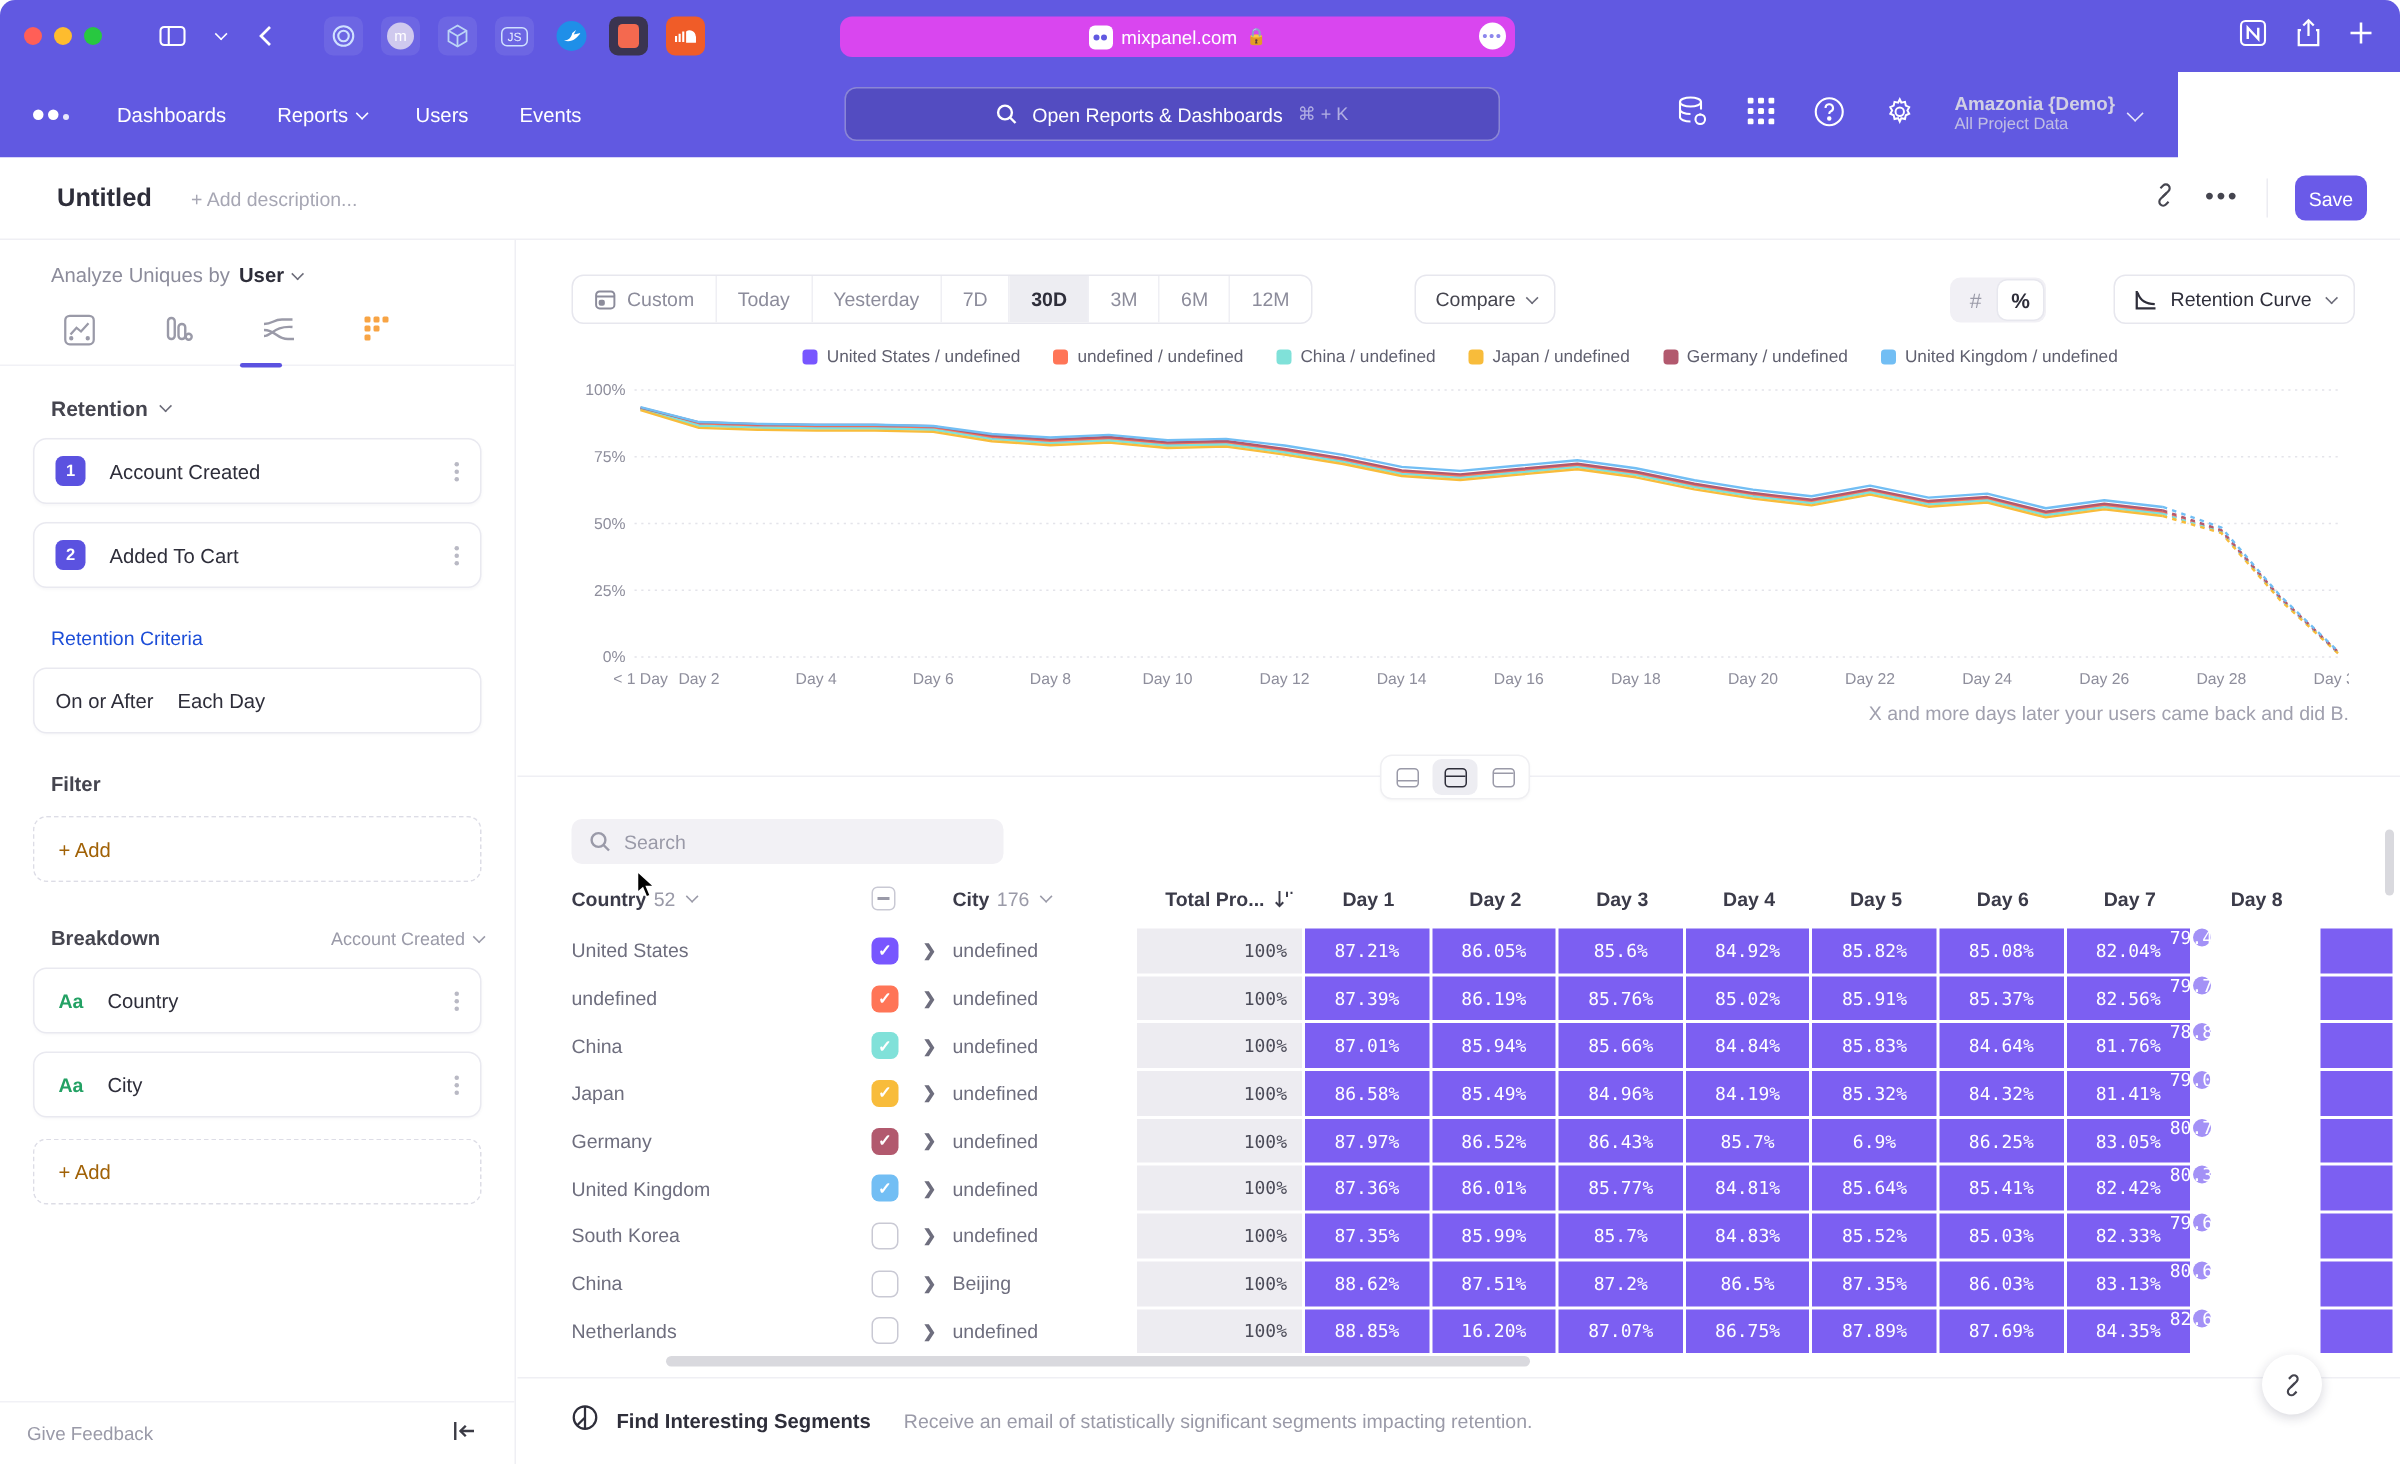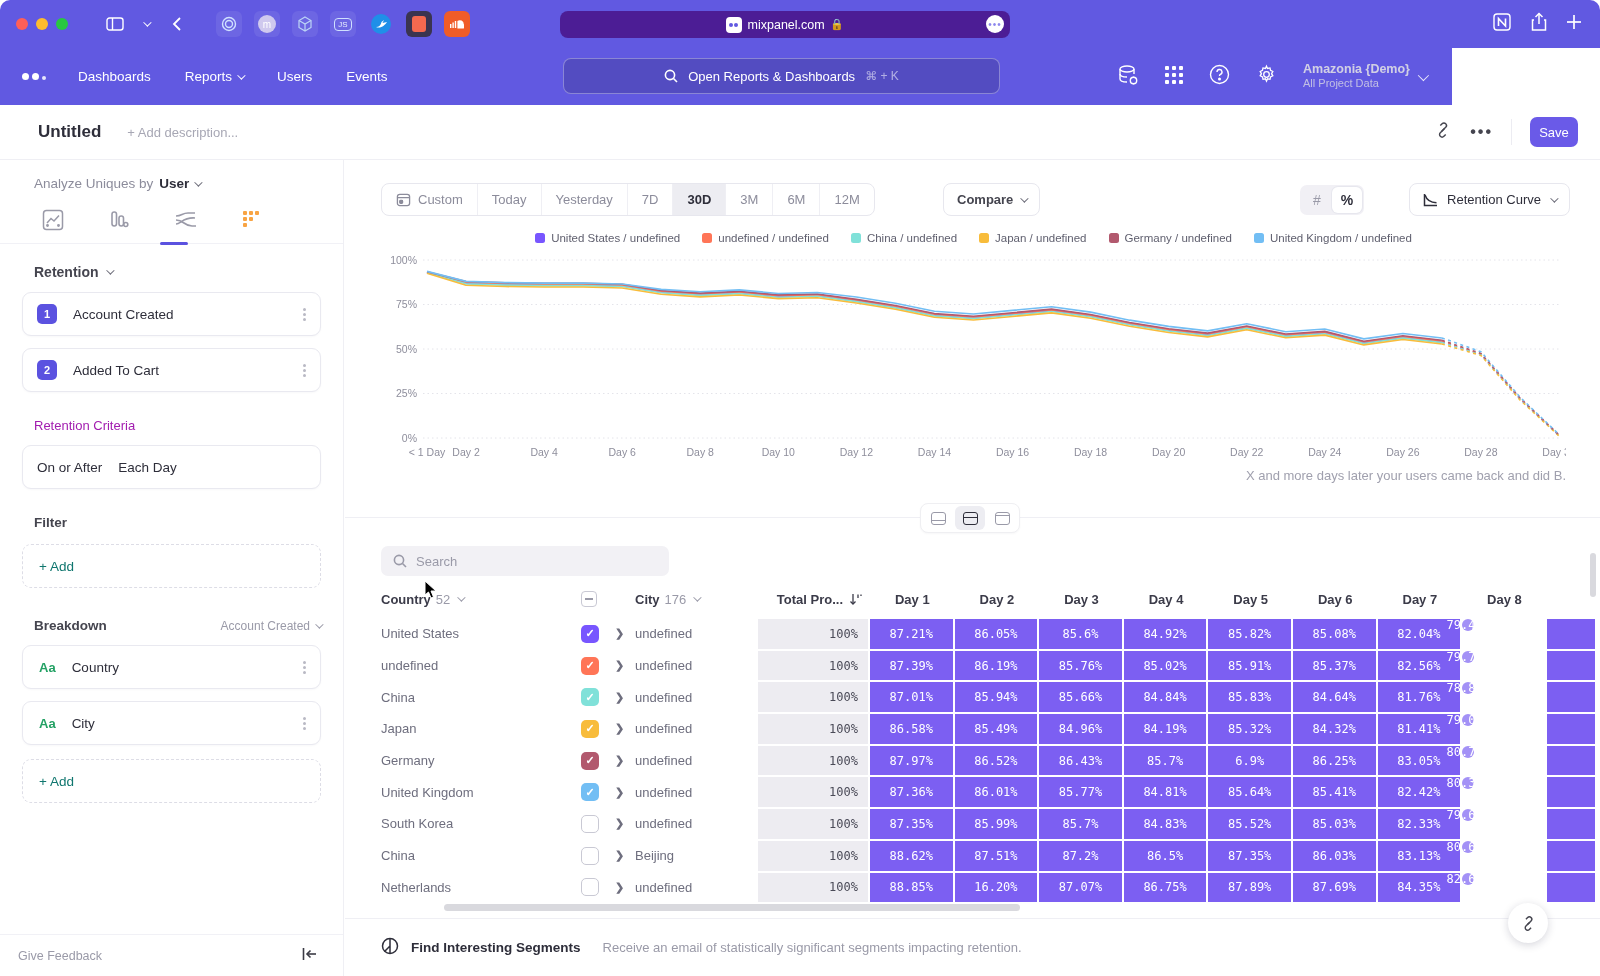--- a/index.html
+++ b/index.html
@@ -12,21 +12,21 @@
     border-radius:10px 10px 0 0; display:flex; align-items:center; }
   .traffic { display:flex; gap:8px; margin-left:16px; }
   .light { width:12px; height:12px; border-radius:50%; }
   .l-red{background:#ff5f57}.l-yellow{background:#febc2e}.l-green{background:#28c840}
   .chrome-icons { display:flex; align-items:center; gap:12px; margin-left:34px; color:rgba(255,255,255,.9); }
   .cicon { width:26px; height:26px; border-radius:6px; display:flex; align-items:center; justify-content:center;
     font-size:11px; color:#fff; }
   .cicon svg { display:block; }
   .favicon { background:rgba(255,255,255,.08); }
   .urlbar { position:absolute; left:560px; top:11px; width:450px; height:27px; border-radius:8px;
-    background:#4c1d95; display:flex; align-items:center; justify-content:center; color:#fff; font-size:12.5px; }
+    background:#d946ef; display:flex; align-items:center; justify-content:center; color:#fff; font-size:12.5px; }
   .url-fav { width:16px; height:16px; background:#fff; border-radius:4px; margin-right:6px;
     display:flex; align-items:center; justify-content:center; }
   .url-fav i { width:4px; height:4px; background:#6159E1; border-radius:50%; display:inline-block; margin:0 .5px;}
   .url-lock { margin-left:6px; font-size:11px; opacity:.9; }
   .url-more { position:absolute; right:6px; top:4px; width:18px; height:18px; background:#fff; color:#8D87ED;
     border-radius:50%; font-size:10px; display:flex; align-items:center; justify-content:center; letter-spacing:1px; }
   .chrome-right { position:absolute; right:18px; top:0; height:48px; display:flex; align-items:center; gap:18px; color:#fff; }
 
   
   .nav { position:absolute; top:48px; left:0; width:1452px; height:57px; background:#6159E1;
@@ -63,52 +63,52 @@
     border-right:1px solid #EFEFF4; }
   .analyze { margin:16px 0 0 34px; font-size:13.5px; color:#8C8C9B; display:flex; gap:6px; align-items:center;}
   .analyze b { color:#2E2E3A; font-weight:700; display:flex; align-items:center; gap:5px; cursor:pointer;}
   .analyze .chev{ border-color:#6b6b78; }
   .side-tabs { margin:18px 0 0 0; padding:0 0 10px 42px; display:flex; gap:42px; border-bottom:1px solid #F1F1F6; position:relative;}
   .stab { width:24px; height:24px; color:#9a9aa8; cursor:pointer; position:relative;}
   .stab.active { color:#F8A444; }
   .tab-underline { position:absolute; left:160px; bottom:-2px; width:28px; height:3px; background:#5B52E0; border-radius:2px;}
   .sec-label { margin:20px 0 0 34px; font-size:14px; color:#45454F; font-weight:700; display:flex; align-items:center; gap:7px;}
   .sec-label .chev{ border-color:#6b6b78;}
-  .sub-label { margin:26px 0 0 34px; font-size:13px; color:#a21caf; }
+  .sub-label { margin:26px 0 0 34px; font-size:13px; color:#1d4ed8; }
   .card { margin:12px 22px 0 22px; height:44px; border:1px solid #E9E9F0; border-radius:9px; background:#fff;
     display:flex; align-items:center; box-shadow:0 1px 2px rgba(40,40,70,.03); cursor:pointer; }
   .badge { width:20px; height:20px; background:#5B52E0; border-radius:5px; color:#fff; font-size:11px; font-weight:700;
     display:flex; align-items:center; justify-content:center; margin-left:14px; }
   .card-label { margin-left:16px; font-size:13.5px; color:#2E2E3A; }
   .kebab { margin-left:auto; margin-right:14px; color:#b9b9c4; font-size:13px; letter-spacing:0; line-height:4px;
     display:flex; flex-direction:column; gap:2px; cursor:pointer;}
   .kebab i{ width:3px;height:3px;border-radius:50%;background:#b9b9c4; display:block;}
   .aa { margin-left:16px; font-size:13px; font-weight:700; color:#23A164; }
   .dashed-add { margin:14px 22px 0 22px; height:44px; border:1px dashed #DNDN; border:1px dashed #DDDDE6; border-radius:9px;
-    display:flex; align-items:center; color:#0f766e; font-size:13.5px; cursor:pointer; }
+    display:flex; align-items:center; color:#a16207; font-size:13.5px; cursor:pointer; }
   .dashed-add span { margin-left:16px; }
   .bd-head { margin:30px 22px 0 34px; display:flex; align-items:flex-end; }
   .bd-head .t { font-size:13.5px; color:#45454F; font-weight:700; }
   .bd-scope { margin-left:auto; font-size:12px; color:#9a9aa8; display:flex; align-items:center; gap:5px; cursor:pointer;}
   .side-footer { position:absolute; bottom:0; left:0; width:343px; height:42px; border-top:1px solid #F1F1F6;
     display:flex; align-items:center; }
   .feedback { margin-left:18px; font-size:12.5px; color:#9a9aa8; cursor:pointer; }
   .collapse { margin-left:auto; margin-right:26px; color:#3b3b45; font-size:14px; cursor:pointer; }
 
   
   .main { position:absolute; top:160px; left:345px; width:1255px; height:816px; background:#fff; }
   .controls { position:absolute; top:23px; left:36px; right:30px; height:33px; }
   .date-group { position:absolute; left:0; top:0; height:33px; display:flex; border:1px solid #E7E7EE; border-radius:8px;
     overflow:hidden; background:#fff; }
   .dseg { padding:0 14px; display:flex; align-items:center; gap:7px; font-size:13px; color:#8C8C9B;
     border-right:1px solid #EFEFF4; cursor:pointer; white-space:nowrap; }
   .dseg:last-child{ border-right:none; }
   .dseg.sel { background:#EDEDF2; color:#2E2E3A; font-weight:700; }
   .compare-btn { position:absolute; left:562px; top:0; height:33px; border:1px solid #E7E7EE; border-radius:8px;
-    display:flex; align-items:center; gap:7px; padding:0 13px; font-size:13px; color:#45454F; background:#fff; cursor:pointer;font-weight:bold;}
+    display:flex; align-items:center; gap:7px; padding:0 13px; font-size:13px; color:#45454F; background:#fff; cursor:pointer;}
   .compare-btn .chev{border-color:#6b6b78;}
   .unit-toggle { position:absolute; right:206px; top:2px; height:30px; display:flex; background:#F1F0F5; border-radius:7px; padding:2px;}
   .useg { width:30px; display:flex; align-items:center; justify-content:center; font-size:14px; color:#9a9aa8;
     border-radius:6px; cursor:pointer;}
   .useg.sel { background:#fff; color:#2E2E3A; box-shadow:0 0 0 1px #E7E7EE; font-weight:700;}
   .charttype { position:absolute; right:0; top:0; height:33px; border:1px solid #E7E7EE; border-radius:8px;
     display:flex; align-items:center; gap:9px; padding:0 13px; font-size:13px; color:#2E2E3A; background:#fff; cursor:pointer;}
   .charttype .chev{border-color:#6b6b78;}
 
   .legend { position:absolute; top:72px; left:36px; width:1185px; display:flex; justify-content:center; gap:22px; }

